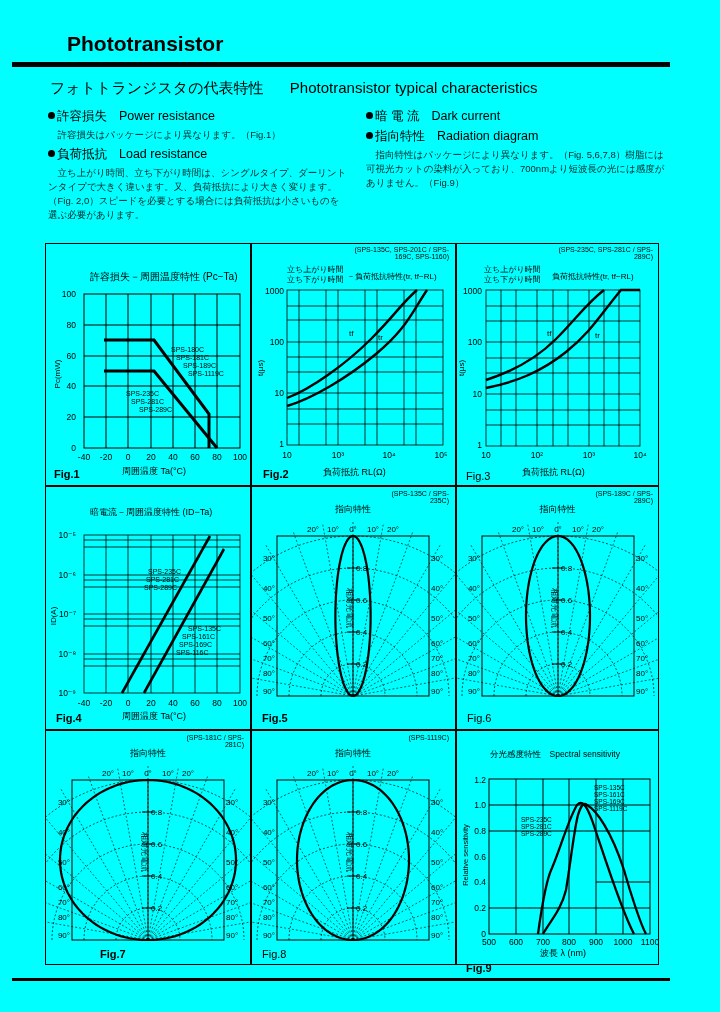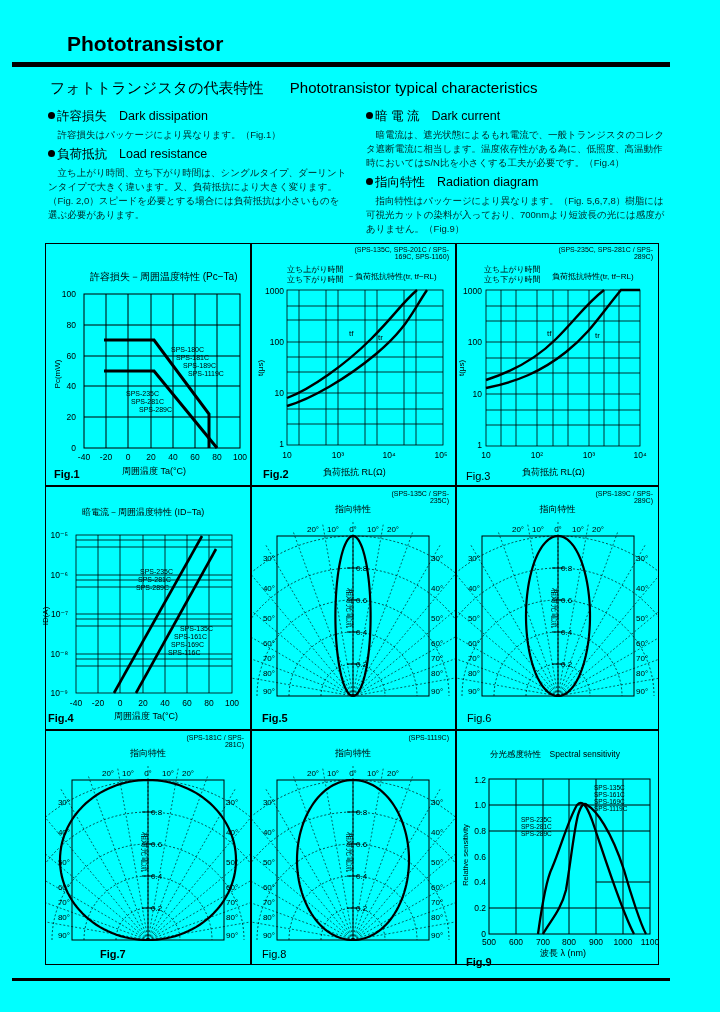--- a/index.html
+++ b/index.html
@@ -25,29 +25,28 @@
 
 <div class="title">Phototransistor</div>
 <div class="rule" style="top:62px;"></div>
 <div class="subtitle">
   <span>フォトトランジスタの代表特性</span>
   <span style="display:inline-block;width:18px"></span>
   <span>Phototransistor typical characteristics</span>
 </div>
 
 <div class="sec" style="left:48px;top:108px;width:300px;">
-  <div class="h"><span class="dot"></span><span>許容損失</span><span class="en">Dark dissipation</span></div>
+  <div class="h"><span class="dot"></span><span>許容損失</span><span class="en">Power resistance</span></div>
   <div class="b">許容損失はパッケージにより異なります。（Fig.1）</div>
   <div class="h"><span class="dot"></span><span>負荷抵抗</span><span class="en">Load resistance</span></div>
   <div class="b">立ち上がり時間、立ち下がり時間は、シングルタイプ、ダーリントンタイプで大きく違います。又、負荷抵抗により大きく変ります。（Fig. 2,0）スピードを必要とする場合には負荷抵抗は小さいものを選ぶ必要があります。</div>
 </div>
 
 <div class="sec" style="left:366px;top:108px;width:300px;">
   <div class="h"><span class="dot"></span><span>暗 電 流</span><span class="en">Dark current</span></div>
-  <div class="b">暗電流は、遮光状態によるもれ電流で、一般トランジスタのコレクタ遮断電流に相当します。温度依存性がある為に、低照度、高温動作時においてはS/N比を小さくする工夫が必要です。（Fig.4）</div>
   <div class="h"><span class="dot"></span><span>指向特性</span><span class="en">Radiation diagram</span></div>
   <div class="b">指向特性はパッケージにより異なります。（Fig. 5,6,7,8）樹脂には可視光カットの染料が入っており、700nmより短波長の光には感度がありません。（Fig.9）</div>
 </div>
 
 <div class="frame" style="left:45px;top:243px;width:614px;height:722px;"></div>
 <div class="vline" style="left:250px;top:243px;height:722px;"></div>
 <div class="vline" style="left:455px;top:243px;height:722px;"></div>
 <div class="hline" style="left:45px;top:485px;width:614px;"></div>
 <div class="hline" style="left:45px;top:729px;width:614px;"></div>
 
@@ -186,21 +185,21 @@
         <text x="81" y="214" text-anchor="middle">10²</text>
         <text x="133" y="214" text-anchor="middle">10³</text>
         <text x="184" y="214" text-anchor="middle">10⁴</text>
     </g>
     <text x="8" y="124" font-size="8" transform="rotate(-90 8 124)" text-anchor="middle">t(μs)</text>
   </svg>
   <div style="position:absolute;left:66px;top:222px;font-size:9px;">負荷抵抗 RL(Ω)</div>
   <div class="fig" style="left:10px;top:226px;font-weight:normal;">Fig.3</div>
 </div>
 
-<div class="cell" style="left:38px;top:486px;width:204px;height:241px;">
+<div class="cell" style="left:46px;top:486px;width:204px;height:241px;">
   <div style="position:absolute;left:44px;top:20px;font-size:9px;">暗電流－周囲温度特性 (ID−Ta)</div>
   <svg width="204" height="243" style="position:absolute;left:0;top:0">
     <g stroke="#000" stroke-width="0.8" fill="none">
       <rect x="38" y="49" width="156" height="158"></rect>
       <line x1="60" y1="49" x2="60" y2="207"></line>
         <line x1="82" y1="49" x2="82" y2="207"></line>
         <line x1="105" y1="49" x2="105" y2="207"></line>
       <line x1="127" y1="49" x2="127" y2="207"></line>
         <line x1="149" y1="49" x2="149" y2="207"></line>
         <line x1="171" y1="49" x2="171" y2="207"></line>
@@ -527,16 +526,16 @@
         <text x="60" y="215" text-anchor="middle">600</text>
         <text x="87" y="215" text-anchor="middle">700</text>
       <text x="113" y="215" text-anchor="middle">800</text>
         <text x="140" y="215" text-anchor="middle">900</text>
         <text x="167" y="215" text-anchor="middle">1000</text>
         <text x="194" y="215" text-anchor="middle">1100</text>
     </g>
     <text x="12" y="125" font-size="7.5" transform="rotate(-90 12 125)" text-anchor="middle">Relative sensitivity</text>
   </svg>
   <div style="position:absolute;left:84px;top:217px;font-size:9px;">波長 λ (nm)</div>
-  <div class="fig" style="left:10px;top:226px;">Fig.9</div>
+  <div class="fig" style="left:10px;top:232px;">Fig.9</div>
 </div>
 
 <div class="rule" style="top:978px;height:3px;"></div>
 
 </body></html>

